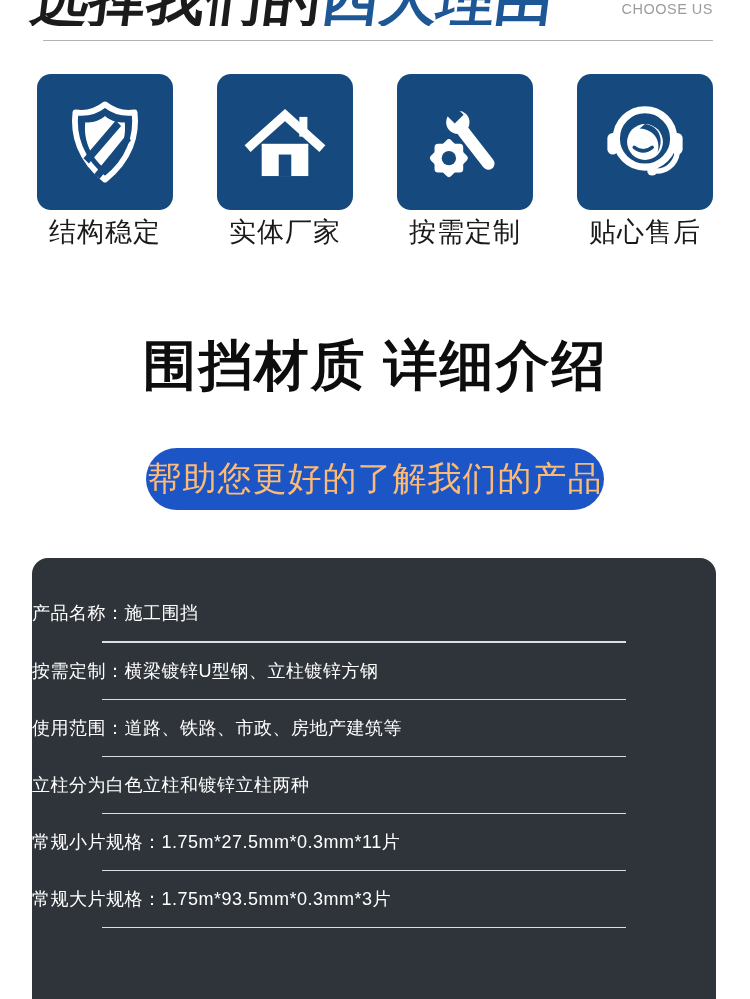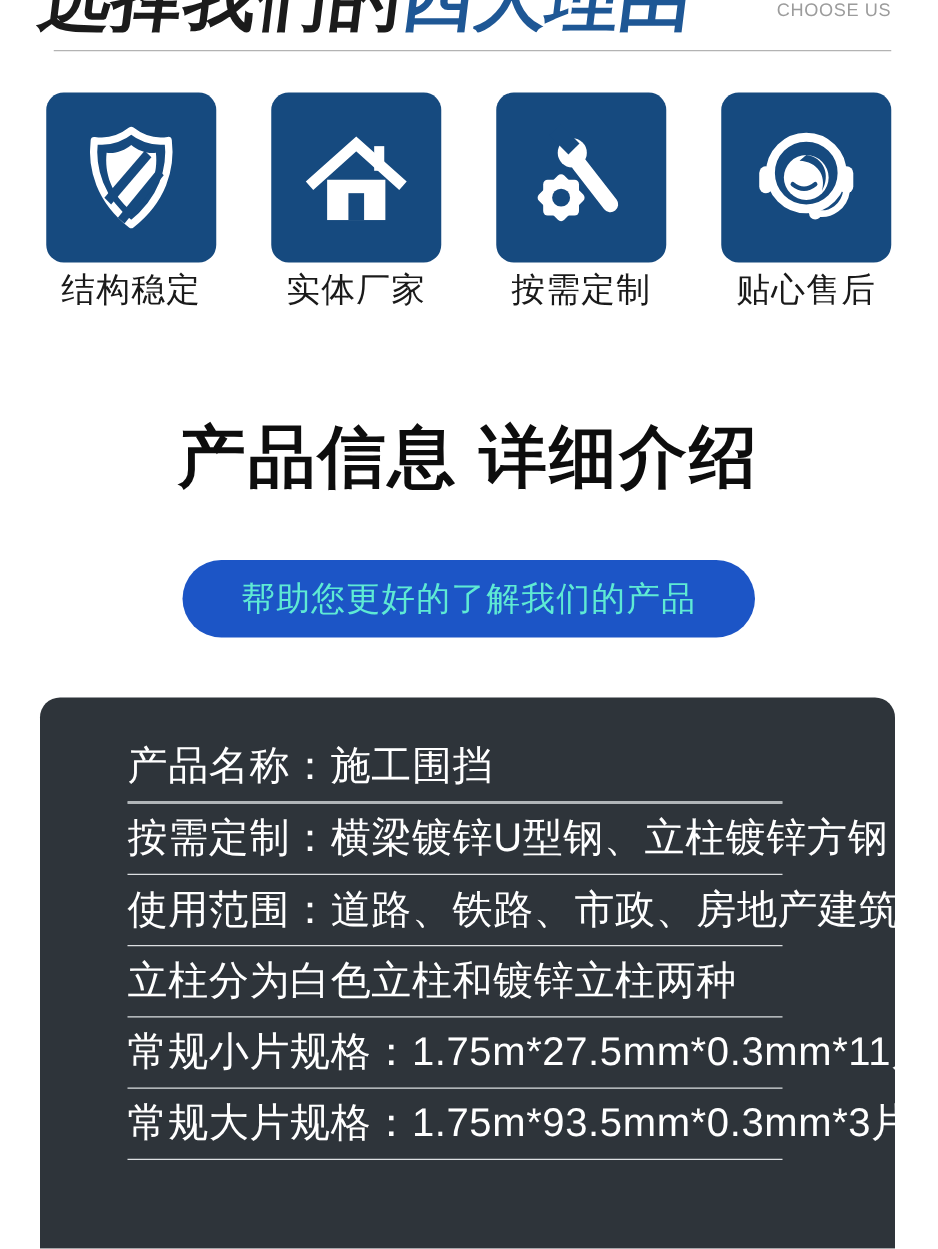--- a/index.html
+++ b/index.html
@@ -50,32 +50,32 @@
   
   .info-heading {
     position:absolute; top:330px; left:0; width:750px;
     text-align:center; font-size:54px; font-weight:700; color:#0d0d0d;
     letter-spacing:2px;
   }
   .info-pill {
     position:absolute; top:448px; left:50%; transform:translateX(-50%);
     width:458px; height:62px; border-radius:31px; background:#1c55c6;
     display:flex; align-items:center; justify-content:center;
-    color:#5eead4; font-size:27px; letter-spacing:1px;
+    color:#fdba74; font-size:34px; letter-spacing:1px;
   }
 
   
   .spec-panel {
     position:absolute; top:558px; left:32px; width:684px; height:441px;
     background:#2e343a; border-radius:16px 16px 0 0;
     padding-top:27px; color:#ffffff;
   }
   .spec-row {
     height:56px; display:flex; align-items:center;
-    padding-left:70px; font-size:32px; letter-spacing:0.5px;
+    font-size:18px; letter-spacing:0.5px;
     white-space:nowrap;
   }
   .spec-divider {
     height:1px; width:524px; margin-left:70px; background:#dcdfe2;
   }
 </style>
 </head>
 <body>
 
 <div class="page">
@@ -148,21 +148,21 @@
             <path d="M84 60 C82 74 70 82 58 80" stroke="#ffffff" stroke-width="6" fill="none" stroke-linecap="round"></path>
             <circle cx="56" cy="80" r="5.5" fill="#ffffff"></circle>
           </svg>
         </span>
       </div>
       <div class="feature-label">贴心售后</div>
     </div>
 
   </div>
 
-  <div class="info-heading">产品信息 详细介绍</div>
+  <div class="info-heading">围挡材质 详细介绍</div>
   <div class="info-pill">帮助您更好的了解我们的产品</div>
 
   <div class="spec-panel">
     <div class="spec-row">产品名称：施工围挡</div>
     <div class="spec-divider"></div>
     <div class="spec-divider"></div>
     <div class="spec-row">按需定制：横梁镀锌U型钢、立柱镀锌方钢</div>
     <div class="spec-divider"></div>
     <div class="spec-row">使用范围：道路、铁路、市政、房地产建筑等</div>
     <div class="spec-divider"></div>

